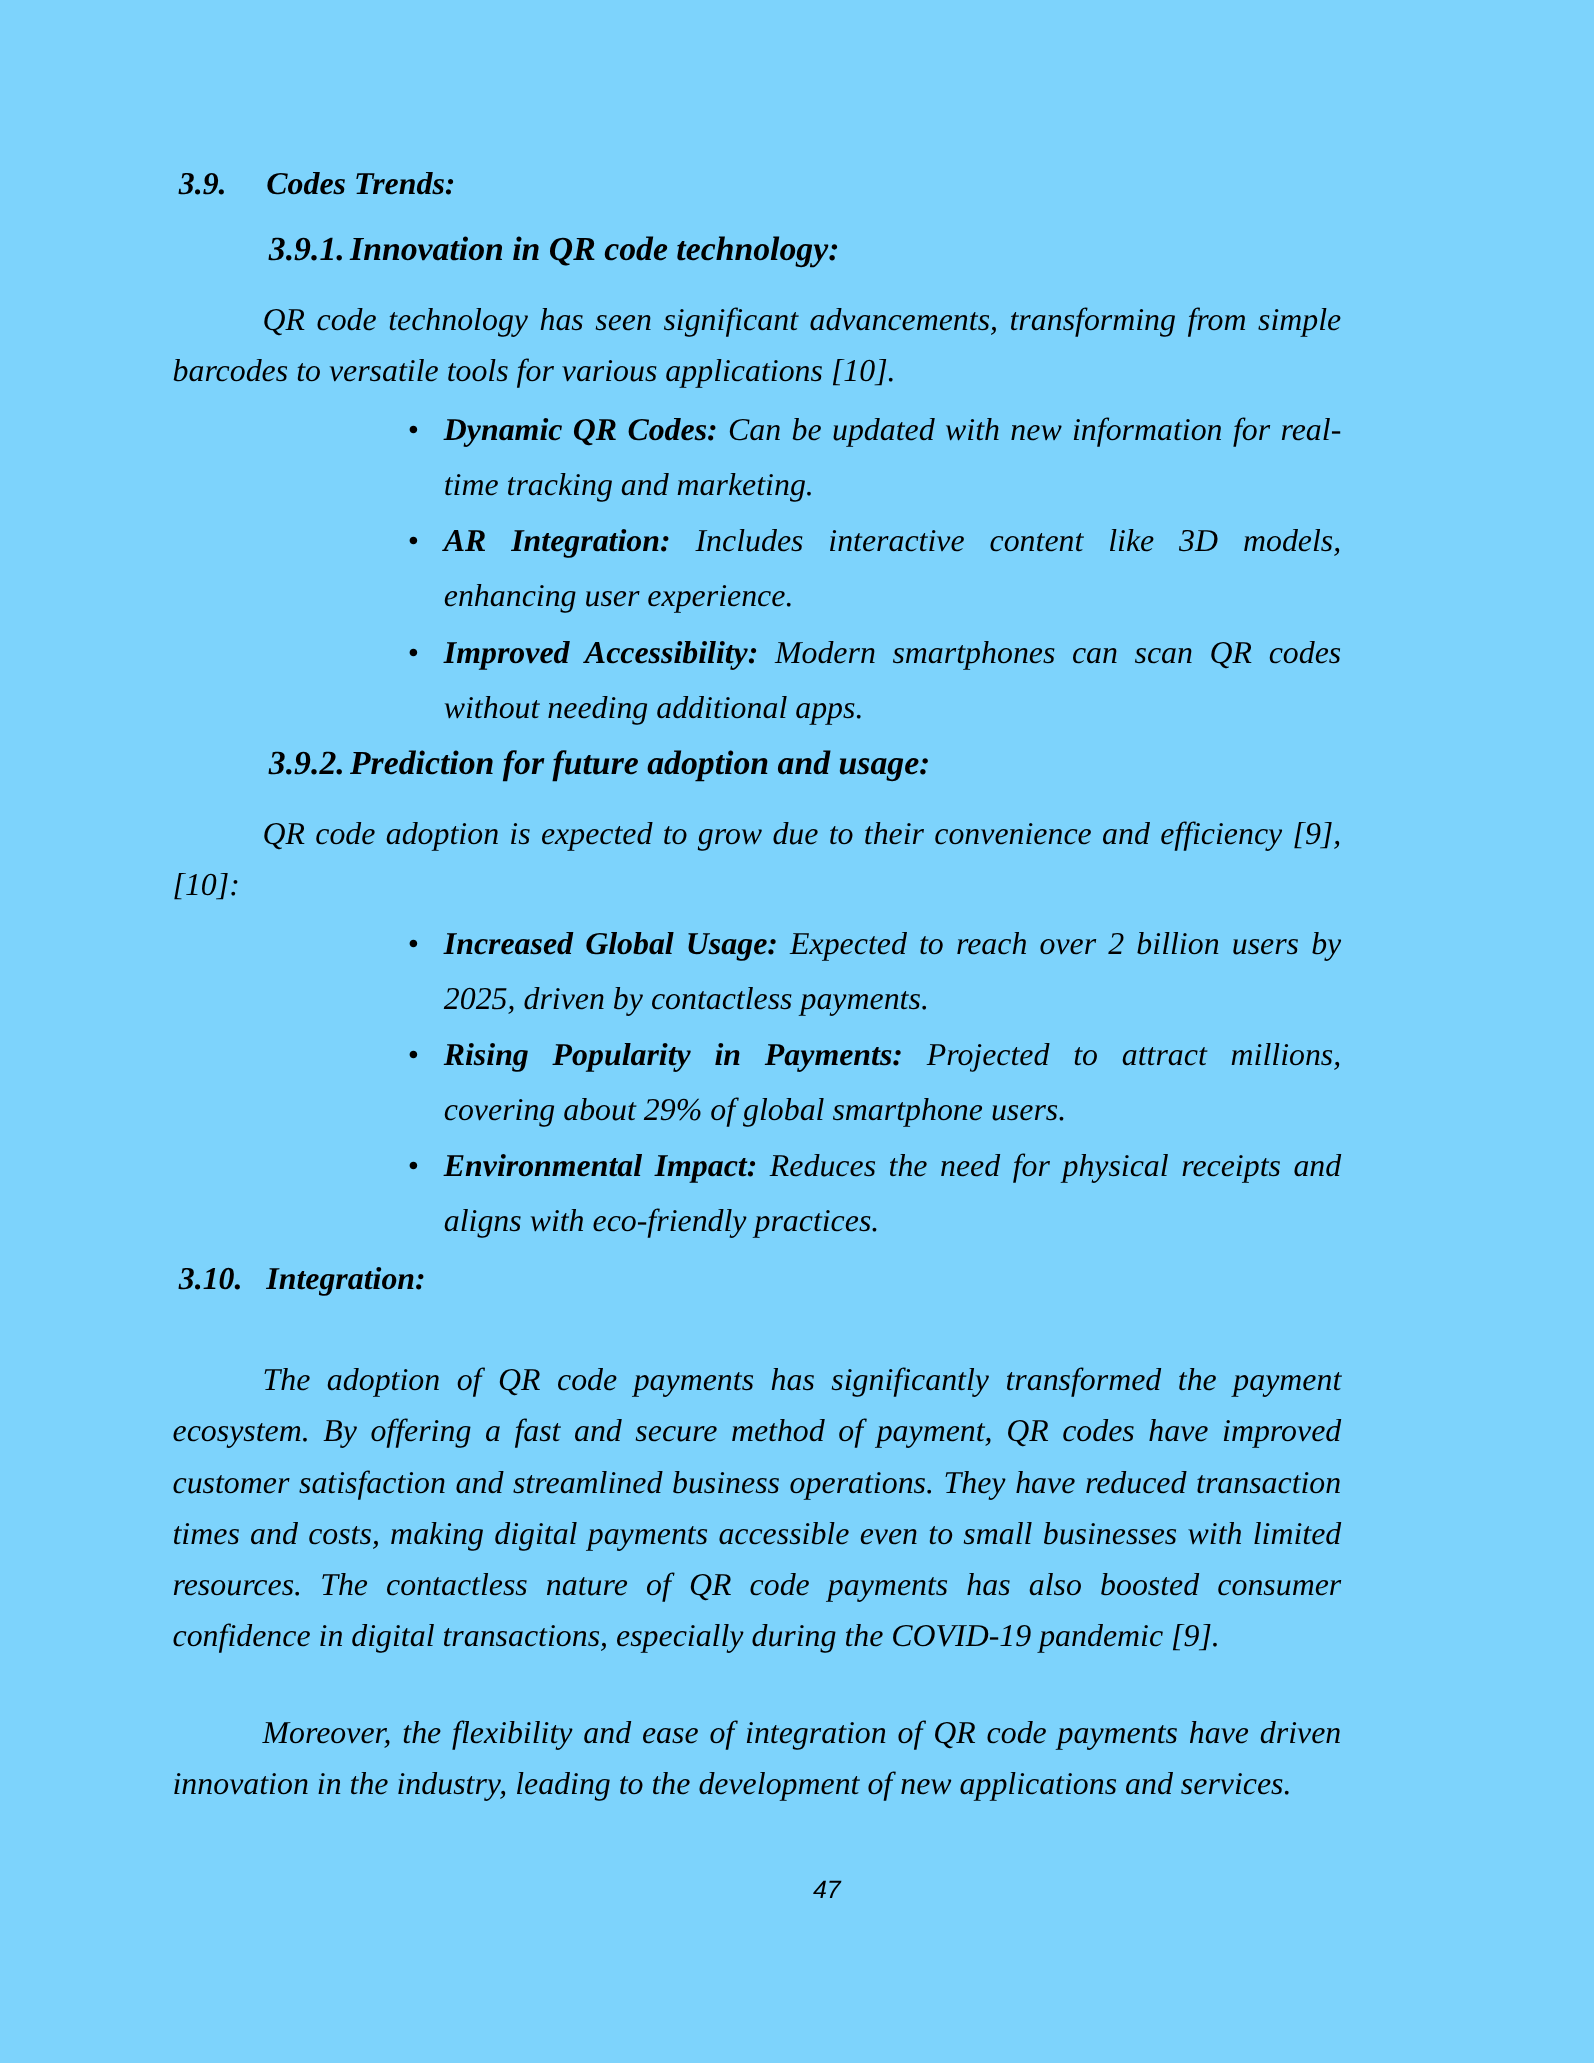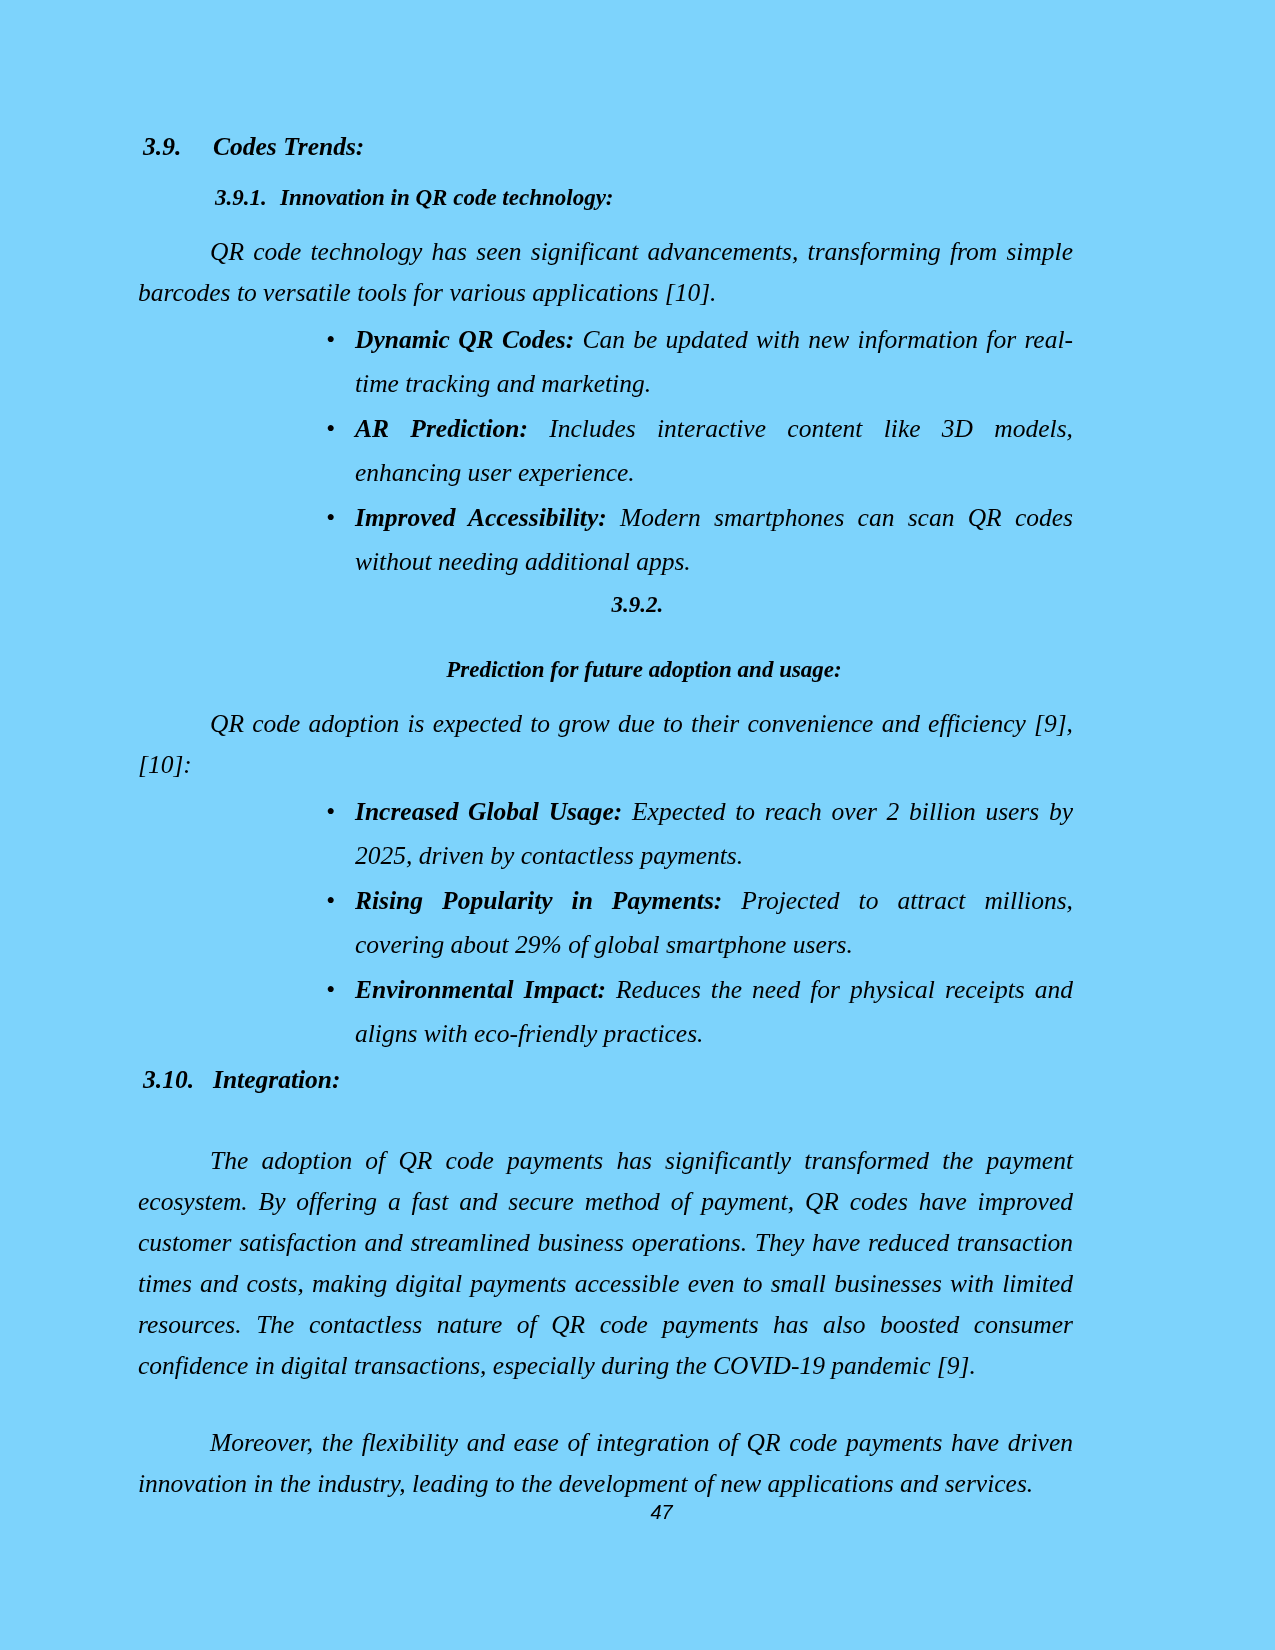--- a/index.html
+++ b/index.html
@@ -40,23 +40,23 @@
     line-height: 1.0;
     margin: 0 0 26px 0;
     padding-left: 5px;
   }
   .h-l1 .num {
     width: 70px;
     flex: 0 0 70px;
   }
   .h-l2 {
     display: flex;
-    align-items: center;
+    align-items: flex-end;
     font-weight: bold;
-    font-size: 23px;
+    font-size: 27px;
     line-height: 1.0;
     margin: 0 0 22px 0;
     padding-left: 77px;
   }
   .h-l2 .num {
     width: 65px;
     flex: 0 0 65px;
   }
 
   
@@ -135,29 +135,29 @@
 
     <p class="body">QR code technology has seen significant advancements, transforming from simple barcodes to versatile tools for various applications [10].</p>
 
     <ul class="bullets list-block-1">
       <li>
         <span class="dot">•</span>
         <b>Dynamic QR Codes:</b><span> Can be updated with new information for real-time tracking and marketing.</span>
       </li>
       <li>
         <span class="dot">•</span>
-        <b>AR Prediction:</b><span> Includes interactive content like 3D models, enhancing user experience.</span>
+        <b>AR Integration:</b><span> Includes interactive content like 3D models, enhancing user experience.</span>
       </li>
       <li>
         <span class="dot">•</span>
         <b>Improved Accessibility:</b><span> Modern smartphones can scan QR codes without needing additional apps.</span>
       </li>
     </ul>
 
-    <div class="h-l2" style="margin-top:8px;flex-direction:column;">
+    <div class="h-l2" style="margin-top:8px;">
       <span class="num">3.9.2.</span>
       <span>Prediction for future adoption and usage:</span>
     </div>
 
     <p class="body">QR code adoption is expected to grow due to their convenience and efficiency [9], [10]:</p>
 
     <ul class="bullets list-block-2">
       <li>
         <span class="dot">•</span>
         <b>Increased Global Usage:</b><span> Expected to reach over 2 billion users by 2025, driven by contactless payments.</span>

